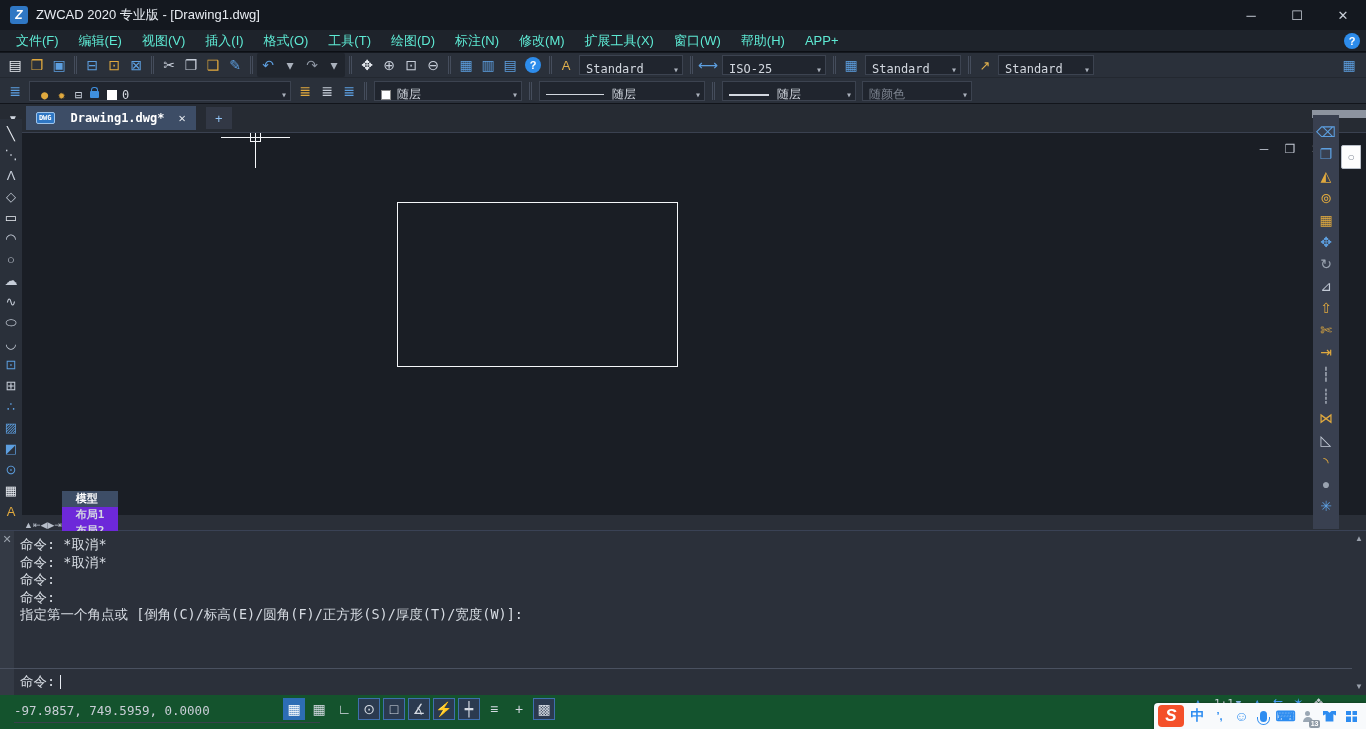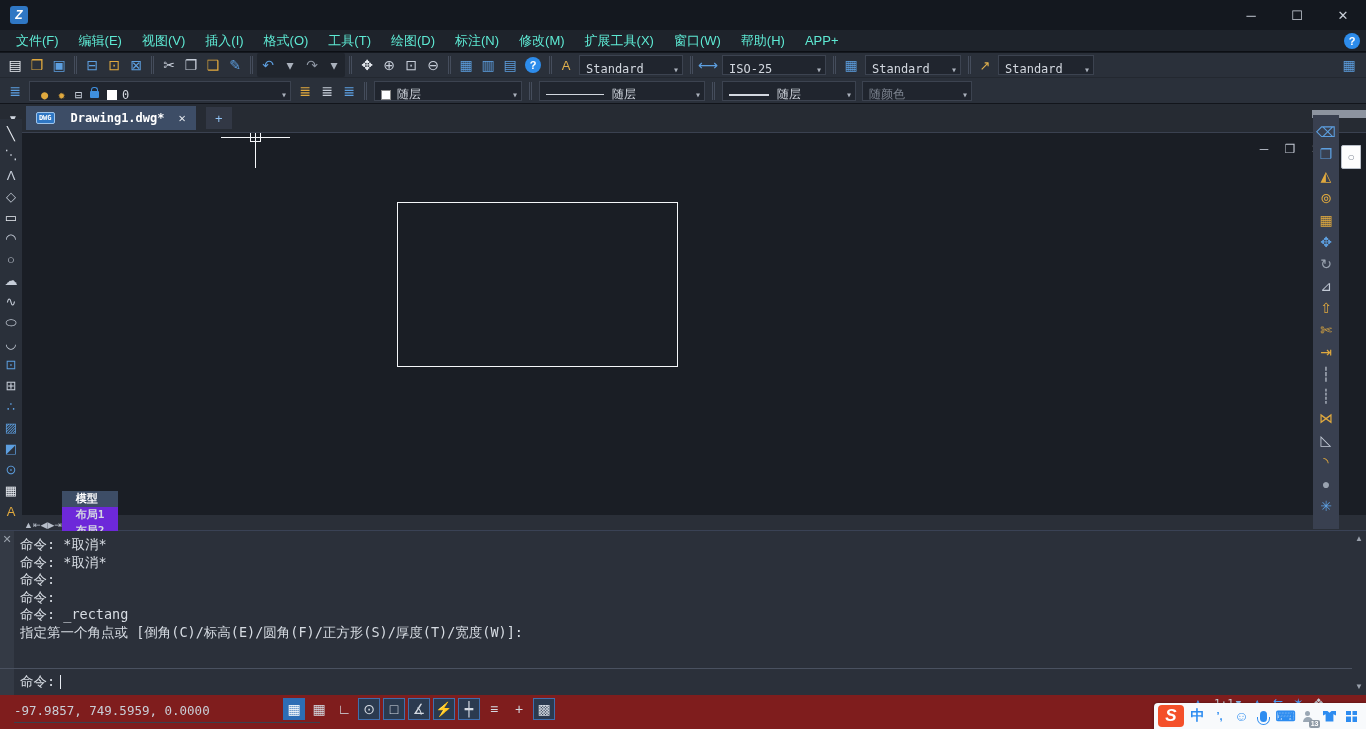--- a/index.html
+++ b/index.html
@@ -102,21 +102,21 @@
   #cmd-prompt { position:absolute; left:20px; top:142px; color:#d7dce3; font-size:13.5px;
     font-family:"DejaVu Sans Mono", monospace; display:flex; align-items:center; }
   #caret { display:inline-block; width:1px; height:14px; background:#e8ecf2; margin-left:5px;
     animation:blink 1s steps(1) infinite; }
   @keyframes blink { 50% { opacity:0; } }
   #cmd-scroll { position:absolute; right:0; top:0; bottom:0; width:14px; }
   #cmd-scroll .sbtn { position:absolute; right:1px; width:12px; height:12px; color:#9aa1ac;
     font-size:8px; text-align:center; line-height:12px; }
 
   
-  #statusbar { position:absolute; top:695px; left:0; right:0; height:34px; background:#7f1d1d; }
+  #statusbar { position:absolute; top:695px; left:0; right:0; height:34px; background:#14532d; }
   #coords { position:absolute; left:14px; top:8px; color:#c9ced6; font-size:12.5px;
     font-family:"DejaVu Sans Mono", monospace; border-bottom:1px solid #3a414d; padding:0 110px 4px 0; }
   #status-toggles { position:absolute; left:283px; top:3px; display:flex; gap:3px; align-items:center; }
   #status-toggles .icon { width:22px; height:22px; font-size:14px; color:#d4dae2; }
   #status-toggles .icon.boxed { border:1px solid #3f6fae; background:#2b3a4f; }
   #status-toggles .icon.fill { color:#ffffff; background:#2d6db5; }
   #status-right { position:absolute; right:42px; top:1px; display:flex; gap:10px; align-items:center; }
   #status-right .icon { color:#4da3ff; font-size:12px; width:auto; height:14px; }
   #scale-ctl { color:#c9ced6; font-size:11px; display:flex; align-items:center; gap:2px;
     font-family:"DejaVu Sans Mono", monospace; }
@@ -148,20 +148,21 @@
   .i-grid4 { background-image:linear-gradient(#f8fafc,#f8fafc),linear-gradient(#f8fafc,#f8fafc);
     background-size:1.5px 100%,100% 1.5px; background-position:center,center; background-repeat:no-repeat; }
 </style>
 </head>
 <body>
 
 <div id="app">
 
   <div id="titlebar">
     <div id="app-icon">Z</div>
+    <span>ZWCAD 2020 专业版 - [Drawing1.dwg]</span>
     <div class="win-btns">
       <span class="win-btn">─</span>
       <span class="win-btn">☐</span>
       <span class="win-btn">✕</span>
     </div>
   </div>
 
   <div id="menubar">
     <span class="menu-item">文件(F)</span>
       <span class="menu-item">编辑(E)</span>
@@ -339,21 +340,20 @@
 
   <div id="command">
     <div id="cmd-gutter">
       <span id="cmd-close">✕</span>
     </div>
     <div id="cmd-lines">
         <div class="cmdline">命令: *取消*</div>
         <div class="cmdline">命令: *取消*</div>
         <div class="cmdline">命令:</div>
         <div class="cmdline">命令:</div>
-        <div class="cmdline">命令: _rectang</div>
         <div class="cmdline">指定第一个角点或 [倒角(C)/标高(E)/圆角(F)/正方形(S)/厚度(T)/宽度(W)]:</div>
       </div>
     <div id="cmd-sep"></div>
     <div id="cmd-prompt">
       <span>命令:</span>
         <span id="caret"></span>
     </div>
     <div id="cmd-scroll">
       <span class="sbtn" style="top:2px">▲</span>
       <span class="sbtn" style="bottom:2px">▼</span>

